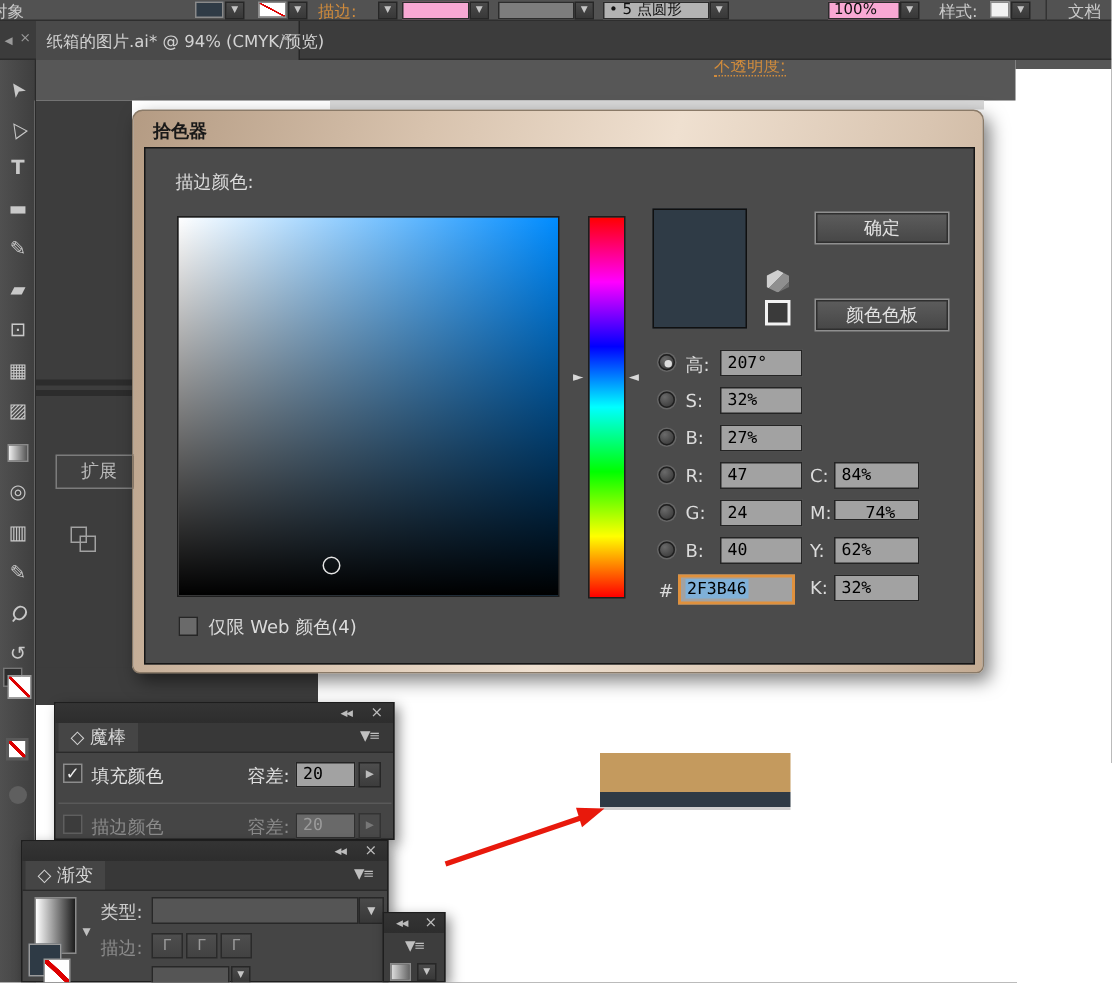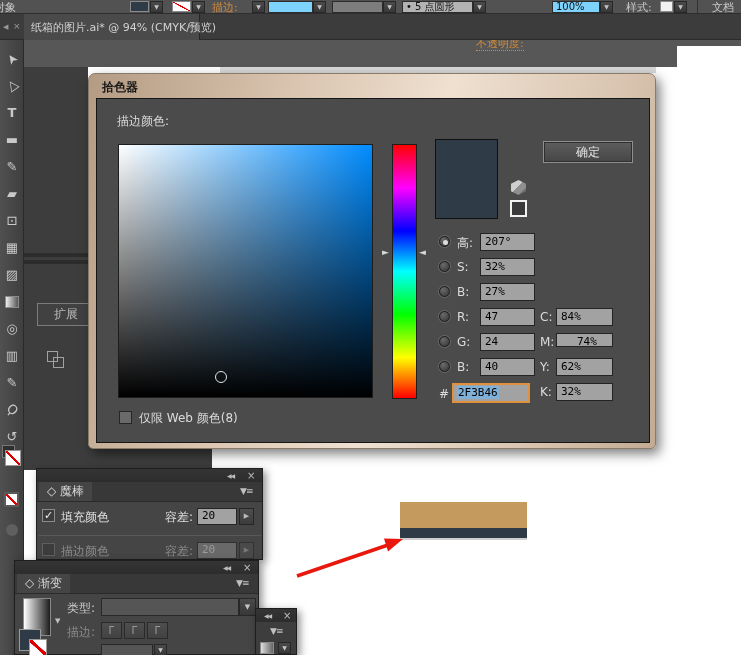--- a/index.html
+++ b/index.html
@@ -5,21 +5,21 @@
   html,body{margin:0;padding:0;background:#888;}
   #screen{position:relative;width:741px;height:655px;background:#fff;overflow:hidden;
           font-family:"DejaVu Sans",sans-serif;-webkit-font-smoothing:antialiased;}
   .abs{position:absolute;box-sizing:border-box;}
   
   .topbar{left:0;top:0;width:741px;height:14px;background:#525252;border-bottom:1px solid #2e2e2e;z-index:30;}
   .tb-label{color:#c9c9c9;font-size:11px;line-height:13px;white-space:nowrap;}
   .tb-orange{color:#d08b3c;border-bottom:1px dotted #d08b3c;}
   .ddbtn{background:linear-gradient(#4a4a4a,#383838);border:1px solid #272727;color:#c5c5c5;
          font-size:6px;text-align:center;line-height:10px;}
-  .gfield{background:#7dd3fc;border:1px solid #2c2c2c;color:#111;font-size:10px;line-height:10px;padding-left:3px;overflow:hidden;white-space:nowrap;}
+  .gfield{background:#f9a8d4;border:1px solid #2c2c2c;color:#111;font-size:10px;line-height:10px;padding-left:3px;overflow:hidden;white-space:nowrap;}
   
   .tabbar{left:0;top:14px;width:741px;height:26px;background:#3c3c3c;border-bottom:1px solid #2b2b2b;z-index:30;}
   .doc-tab{left:24px;top:0;width:176px;height:26px;background:#4a4a4a;border-right:1px solid #262626;}
   .tab-title{left:7px;top:6px;font-size:11px;color:#d2d2d2;white-space:nowrap;}
   .dim-ico{color:#9a9a9a;font-size:9px;line-height:9px;}
   
   .pb{background:#575757;}
   .dock{background:#3d3d3d;}
   
   .toolbox{left:0;top:40px;width:24px;height:615px;background:linear-gradient(to right,#505050,#3f3f3f);
@@ -180,20 +180,21 @@
 
       <div class="abs hue-arr" style="left:285px;top:149px;">►</div>
       <div class="abs huebar"></div>
       <div class="abs hue-arr" style="left:322px;top:149px;">◄</div>
 
       <div class="abs preview" style="background:#2f3b46;"></div>
       <div class="abs cube"></div>
       <div class="abs sqicon"></div>
 
       <div class="abs dlg-btn" style="top:42px;">确定</div>
+      <div class="abs dlg-btn" style="top:100px;">颜色色板</div>
 
       <div class="abs radio" style="left:342px;top:137px;">
           <span class="dot"></span>
         </div>
       <div class="abs flabel" style="left:360px;top:136px;">高:</div>
       <div class="abs vfld" style="left:383px;top:134px;width:55px;height:18px;">207°</div>
 
       <div class="abs radio" style="left:342px;top:162px;"></div>
       <div class="abs flabel" style="left:360px;top:161px;">S:</div>
       <div class="abs vfld" style="left:383px;top:159px;width:55px;height:18px;">32%</div>
@@ -219,21 +220,21 @@
       <div class="abs vfld" style="left:383px;top:259px;width:55px;height:18px;">40</div>
       <div class="abs flabel" style="left:443px;top:261px;">Y:</div>
       <div class="abs vfld" style="left:459px;top:259px;width:57px;height:18px;">62%</div>
 
       <div class="abs flabel" style="left:342px;top:288px;">#</div>
       <div class="abs hexfld" style="left:355px;top:284px;width:78px;height:20px;"><span class="hexsel">2F3B46</span></div>
       <div class="abs flabel" style="left:443px;top:286px;">K:</div>
       <div class="abs vfld" style="left:459px;top:284px;width:57px;height:18px;">32%</div>
 
       <div class="abs chk" style="left:22px;top:312px;"></div>
-      <div class="abs dlg-text" style="left:42px;top:311px;">仅限 Web 颜色(8)</div>
+      <div class="abs dlg-text" style="left:42px;top:311px;">仅限 Web 颜色(4)</div>
     </div>
   </div>
 
   <div class="abs panel" style="left:36px;top:468px;width:227px;height:92px;z-index:12;">
     <div class="p-head">
       <span class="p-coll" style="left:190px;">◀◀</span>
       <span class="p-close" style="left:210px;">×</span>
     </div>
     <div class="p-tabrow">
       <div class="p-tab"><span>◇</span> <span>魔棒</span></div>

